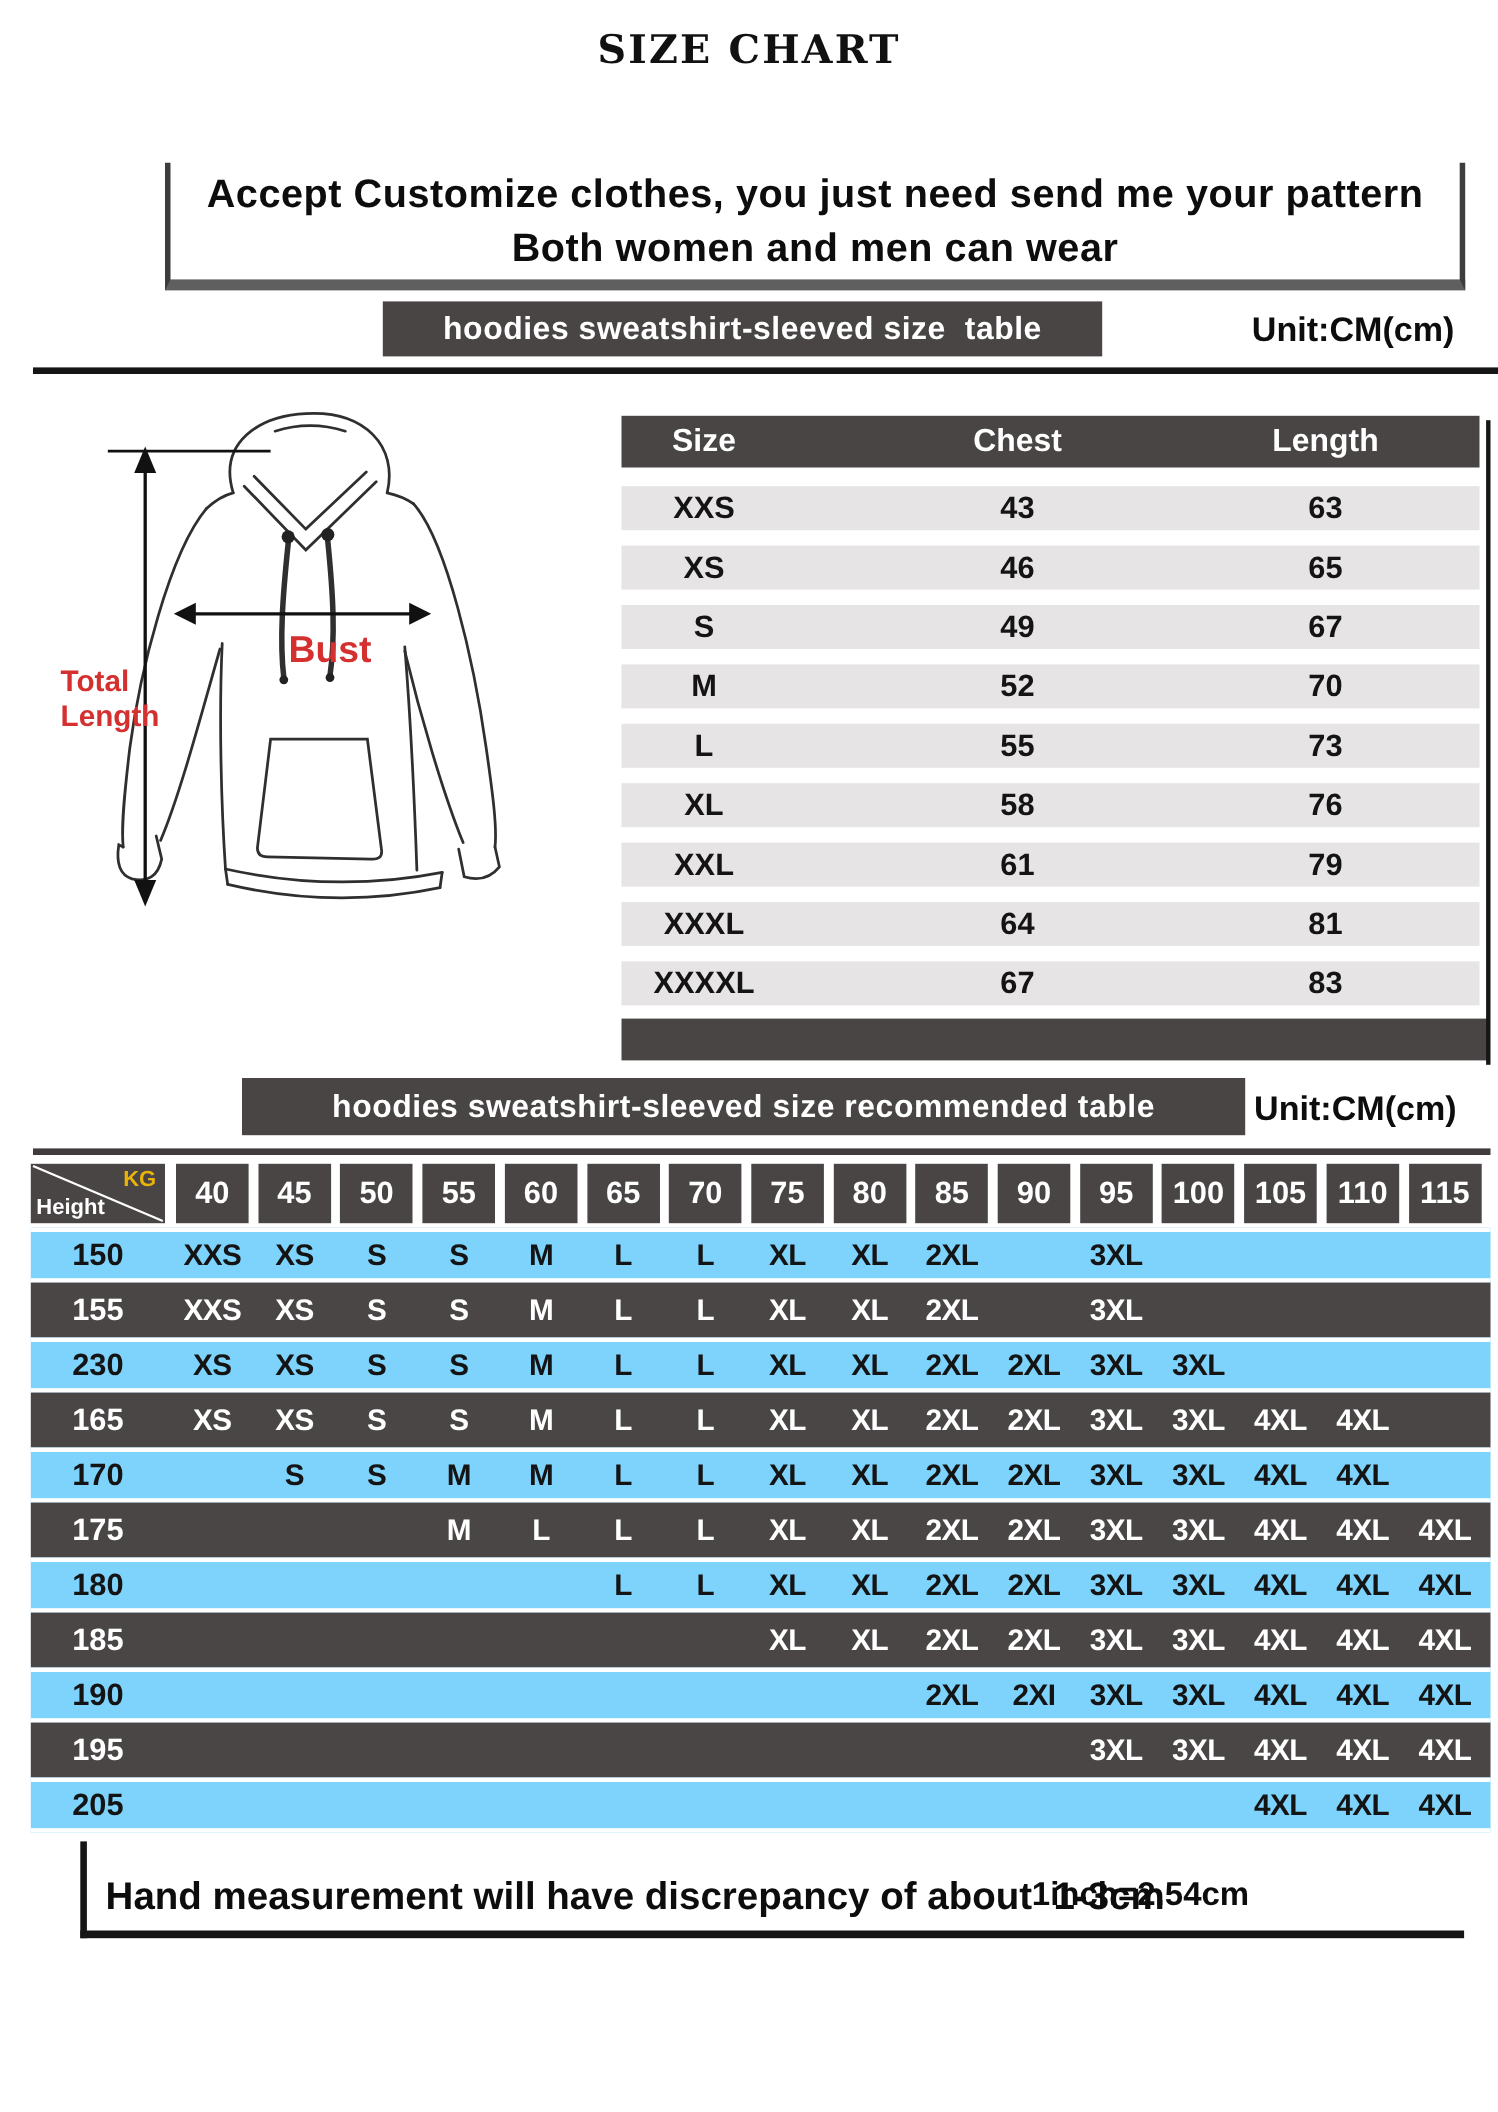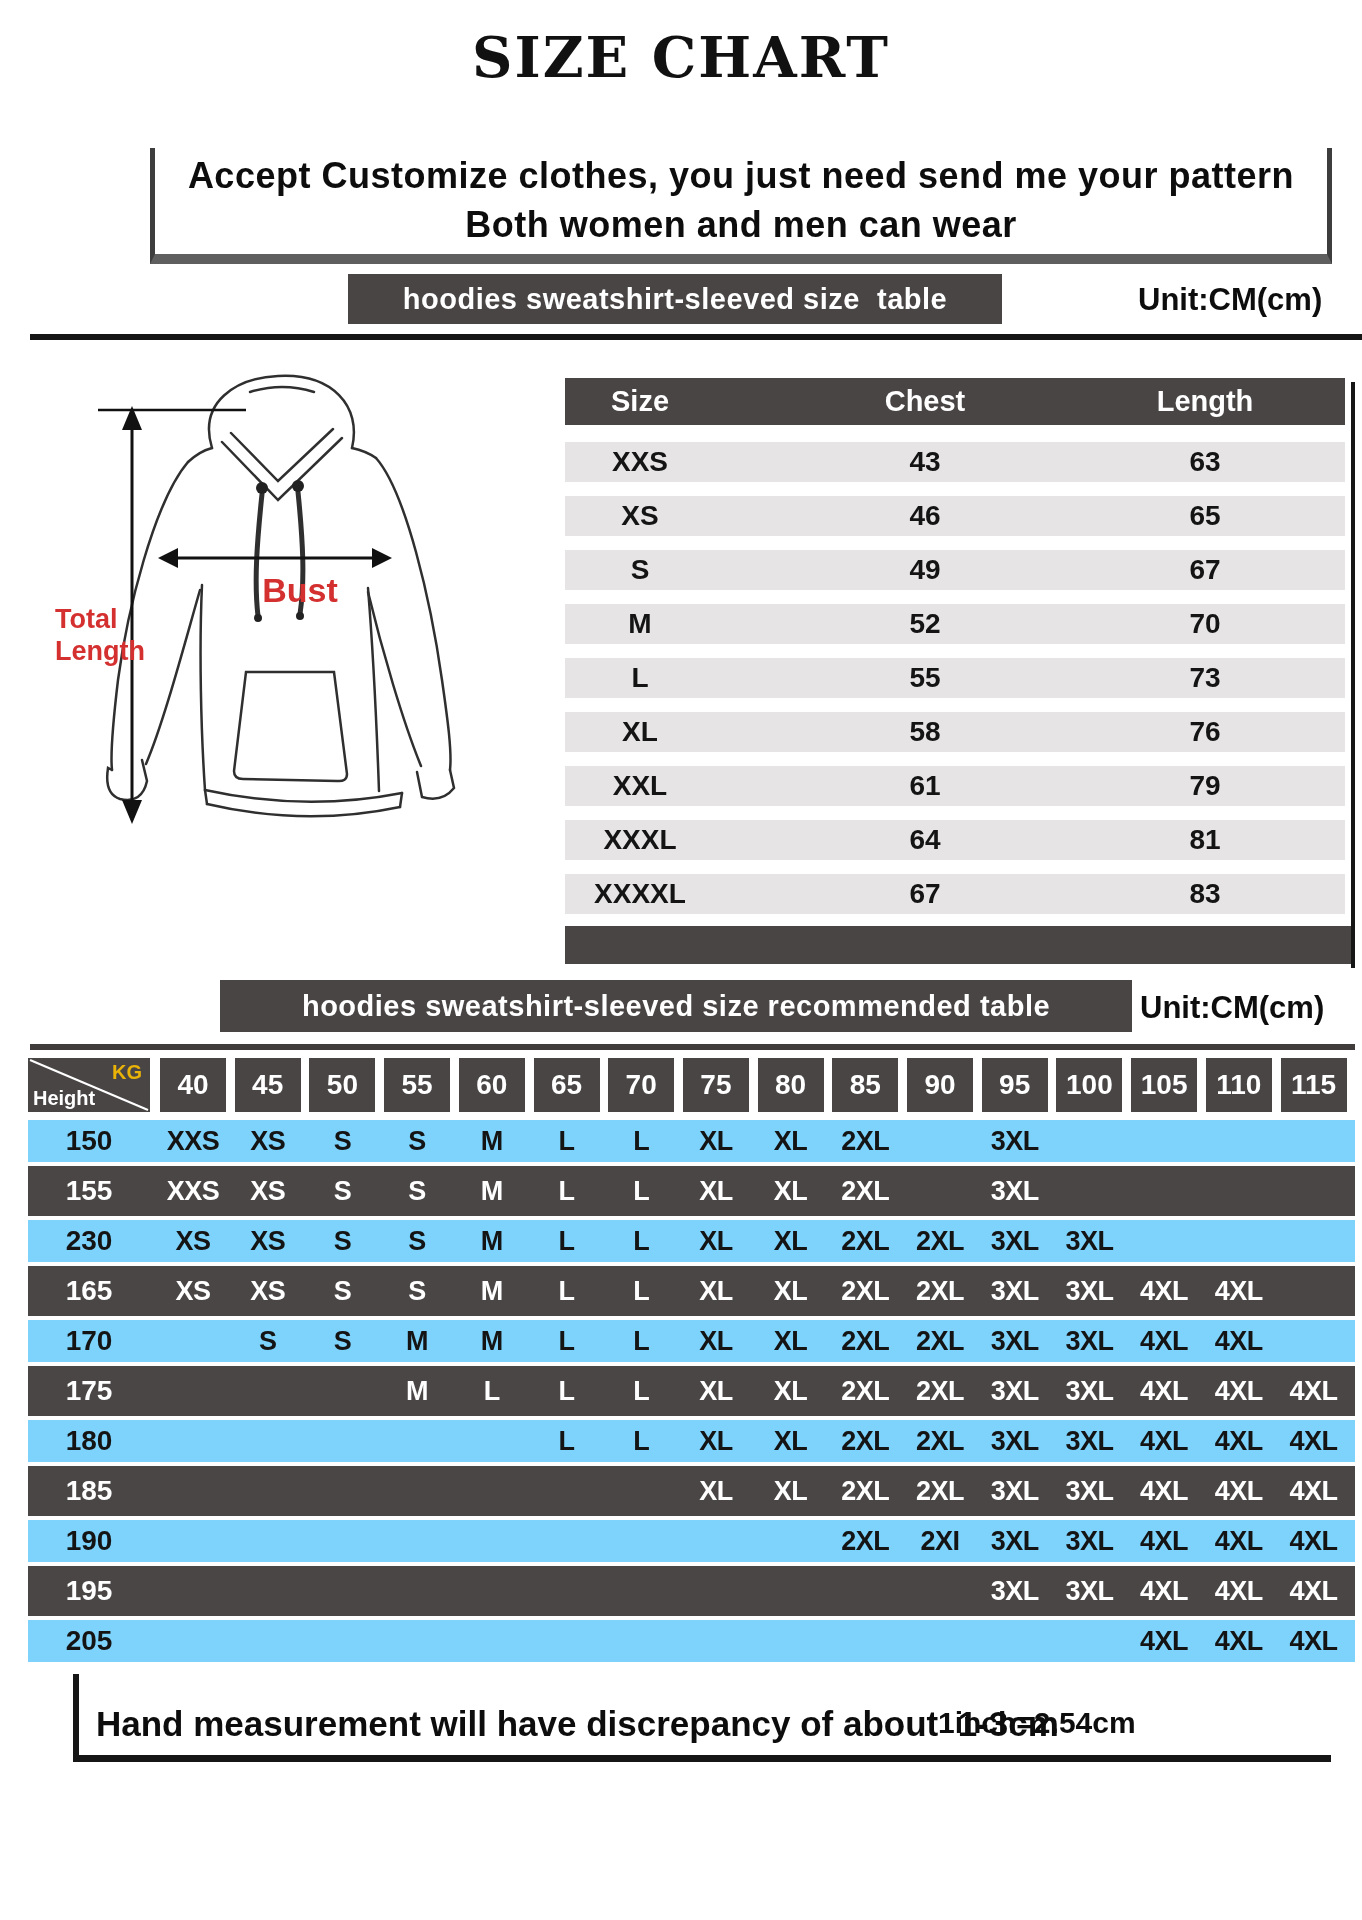--- a/index.html
+++ b/index.html
@@ -1,21 +1,21 @@
 <!DOCTYPE html>
 <html><head>
 <meta charset="utf-8">
 <style>
   html,body{margin:0;padding:0;background:#ffffff;}
   .page{position:relative;width:1362px;height:1920px;background:#ffffff;overflow:hidden;
         font-family:"Liberation Sans",sans-serif;color:#161616;}
 
   
   .main-title{position:absolute;left:0;top:24px;width:100%;text-align:center;
-              font-family:"DejaVu Serif",serif;font-weight:600;font-size:56px;letter-spacing:2px;color:#111;}
+              font-family:"DejaVu Serif",serif;font-weight:600;font-size:36px;letter-spacing:2px;color:#111;}
 
   
   .banner{position:absolute;left:150px;top:148px;width:1172px;height:106px;
           border-left:5px solid #3d3d3d;border-right:5px solid #3d3d3d;border-bottom:10px solid #5f5f5f;
           display:flex;flex-direction:column;justify-content:center;align-items:center;}
   .banner .l1,.banner .l2{font-weight:700;font-size:36px;color:#0d0d0d;letter-spacing:0.5px;line-height:1.35;white-space:pre;}
 
   
   .secbar{position:absolute;background:#494545;color:#fff;display:flex;align-items:center;justify-content:center;}
   .secbar .bar-label{font-weight:700;font-size:29px;white-space:pre;letter-spacing:0.5px;}

